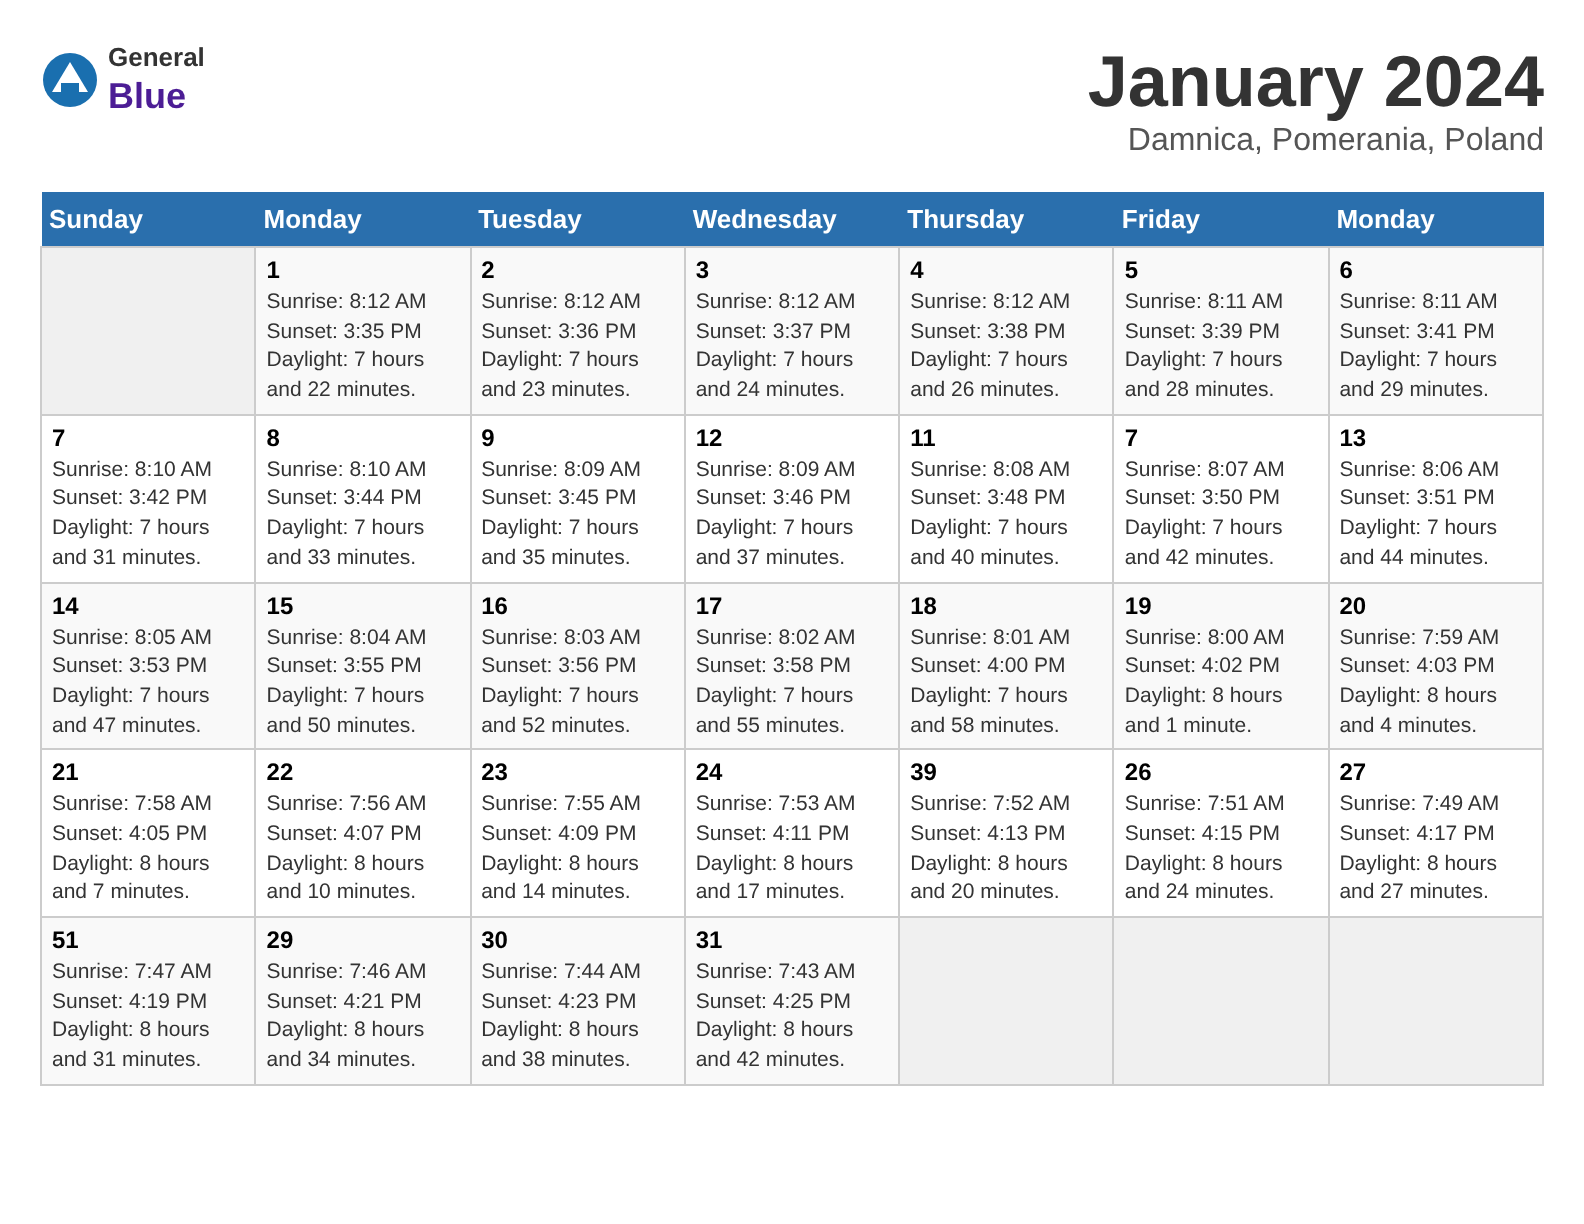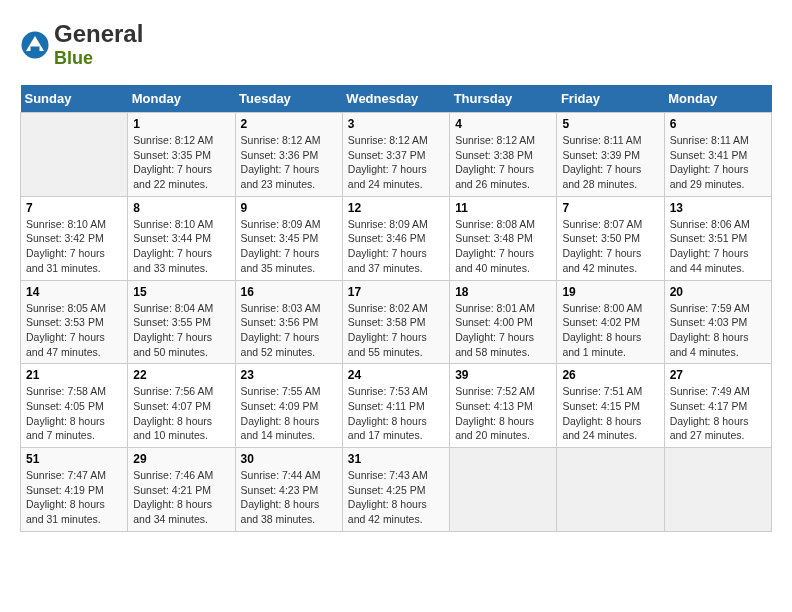--- a/index.html
+++ b/index.html
@@ -15,28 +15,28 @@
       justify-content: space-between;
       align-items: flex-start;
       margin-bottom: 16px;
     }
     .logo {
       display: flex;
       align-items: center;
       gap: 4px;
     }
     .logo-text-general {
-      font-size: 24px;
+      font-size: 13px;
       font-weight: bold;
       color: #333;
     }
     .logo-text-blue {
       font-size: 18px;
       font-weight: bold;
-      color: #4d7c0f;
+      color: #4c1d95;
     }
     .logo-icon {
       width: 30px;
       height: 30px;
     }
     .title-block {
       text-align: right;
     }
     .title-block h1 {
       font-size: 36px;
@@ -96,20 +96,24 @@
     <svg class="logo-icon" viewBox="0 0 40 40">
       <circle cx="20" cy="20" r="18" fill="#1a6faf"></circle>
       <polygon points="20,8 32,28 8,28" fill="#fff"></polygon>
       <rect x="14" y="22" width="12" height="6" fill="#1a6faf"></rect>
     </svg>
     <div>
       <span class="logo-text-general">General</span><br>
       <span class="logo-text-blue">Blue</span>
     </div>
   </div>
+  <div class="title-block">
+    <h1>January 2024</h1>
+    <h2>Damnica, Pomerania, Poland</h2>
+  </div>
 </div>
 
 <table>
   <thead>
     <tr>
     <th>Sunday</th>
         <th>Monday</th>
         <th>Tuesday</th>
         <th>Wednesday</th>
         <th>Thursday</th>

